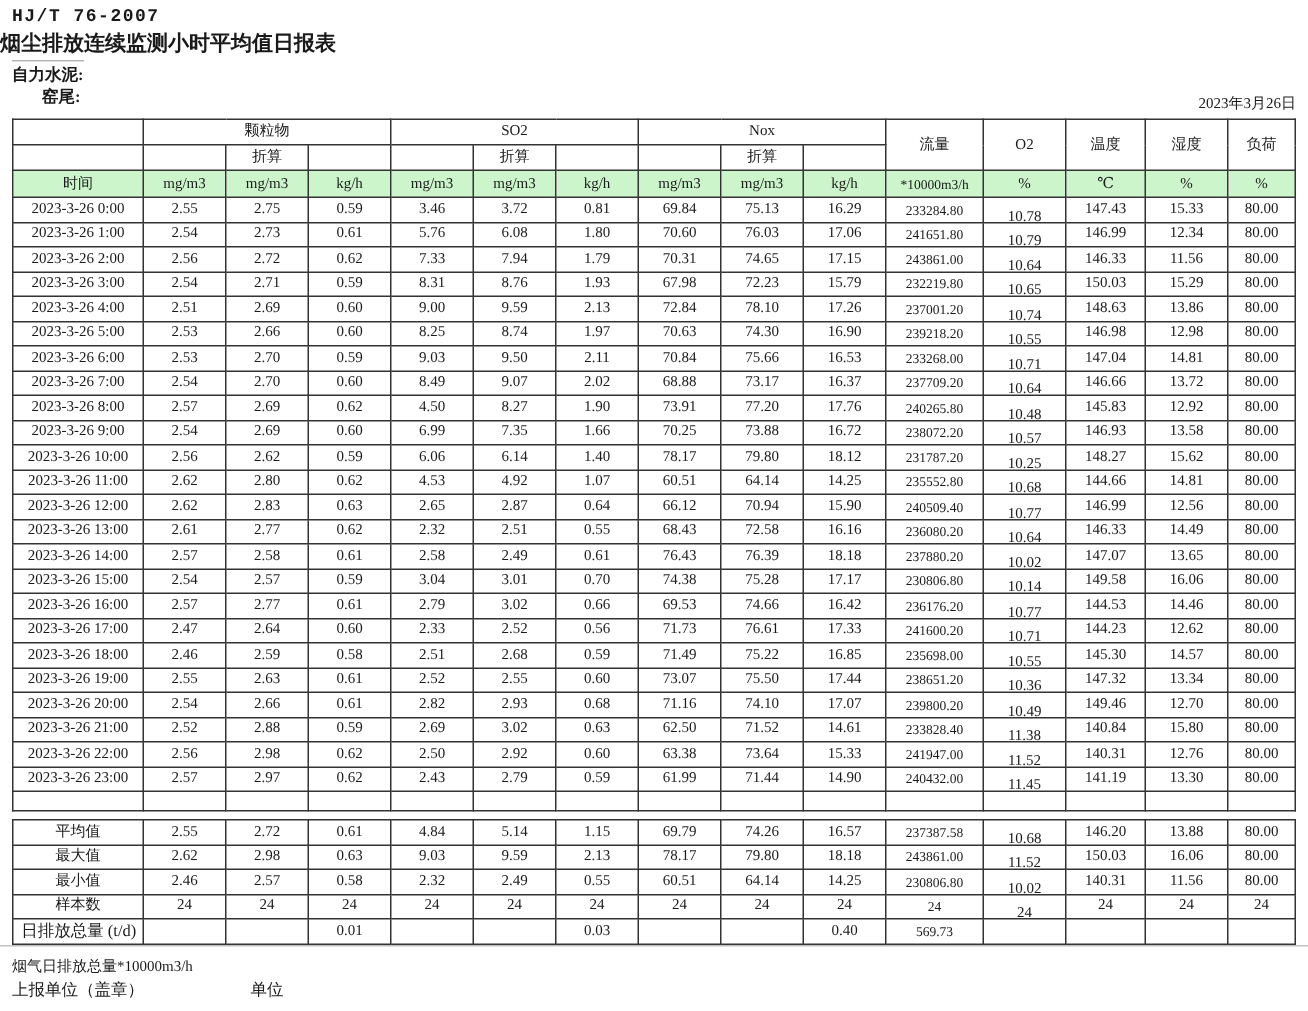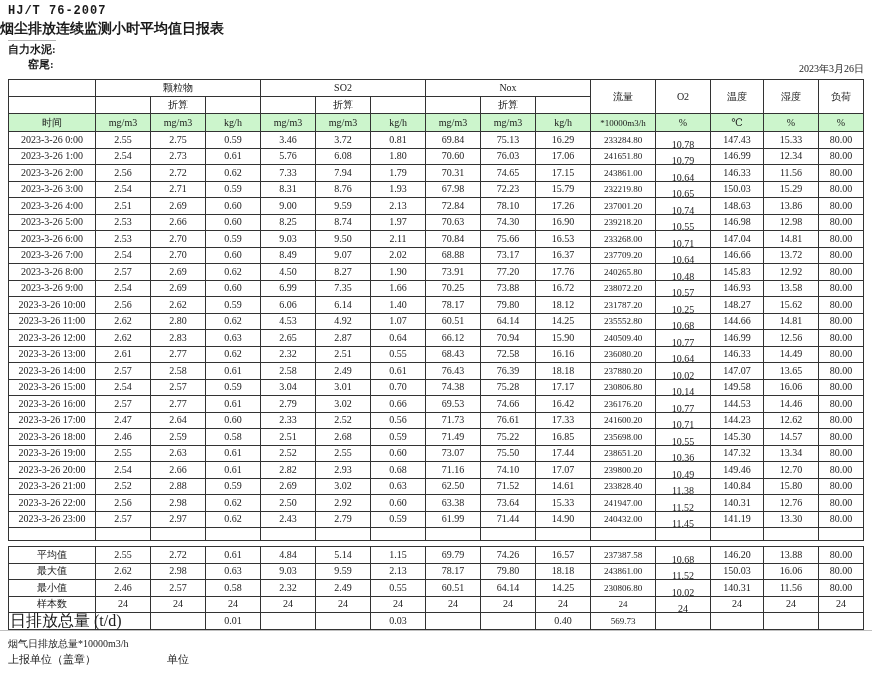--- a/index.html
+++ b/index.html
@@ -19,21 +19,21 @@
   .summary-table { position:absolute; left:8px; top:546px; width:855px; border:1px solid #333; }
   td, th { border:1px solid #333; font-size:10px; font-weight:normal; text-align:center;
            padding:0; height:15.5px; line-height:12px; overflow:hidden; white-space:nowrap; }
   .hdr-row td { height:16px; }
   .green-row td { background:var(--header-green,#ccf5cc); height:17px; }
   .c-flow { font-size:9px; }
   .o2-cell { vertical-align:bottom; }
   .o2-cell span { position:relative; top:3px; display:inline-block; }
   .empty-row td { height:12px; }
   .sum-label { text-align:center; }
-  .total-label { text-align:right; padding-left:1px; font-size:16px; overflow:visible;margin-left:34px; }
+  .total-label { text-align:center; padding-left:1px; font-size:11px; overflow:visible;margin-left:34px; }
 
   .footer-line { position:absolute; left:0; top:630px; width:872px; border-top:1px solid #c0c0c0; }
   .footer-flue { position:absolute; left:8px; top:637px; font-size:10px; }
   .footer-report { position:absolute; left:8px; top:652px; font-size:11px; }
   .footer-unit { position:absolute; left:167px; top:652px; font-size:11px; }
 </style>
 </head>
 <body>
 
 <div class="page">

